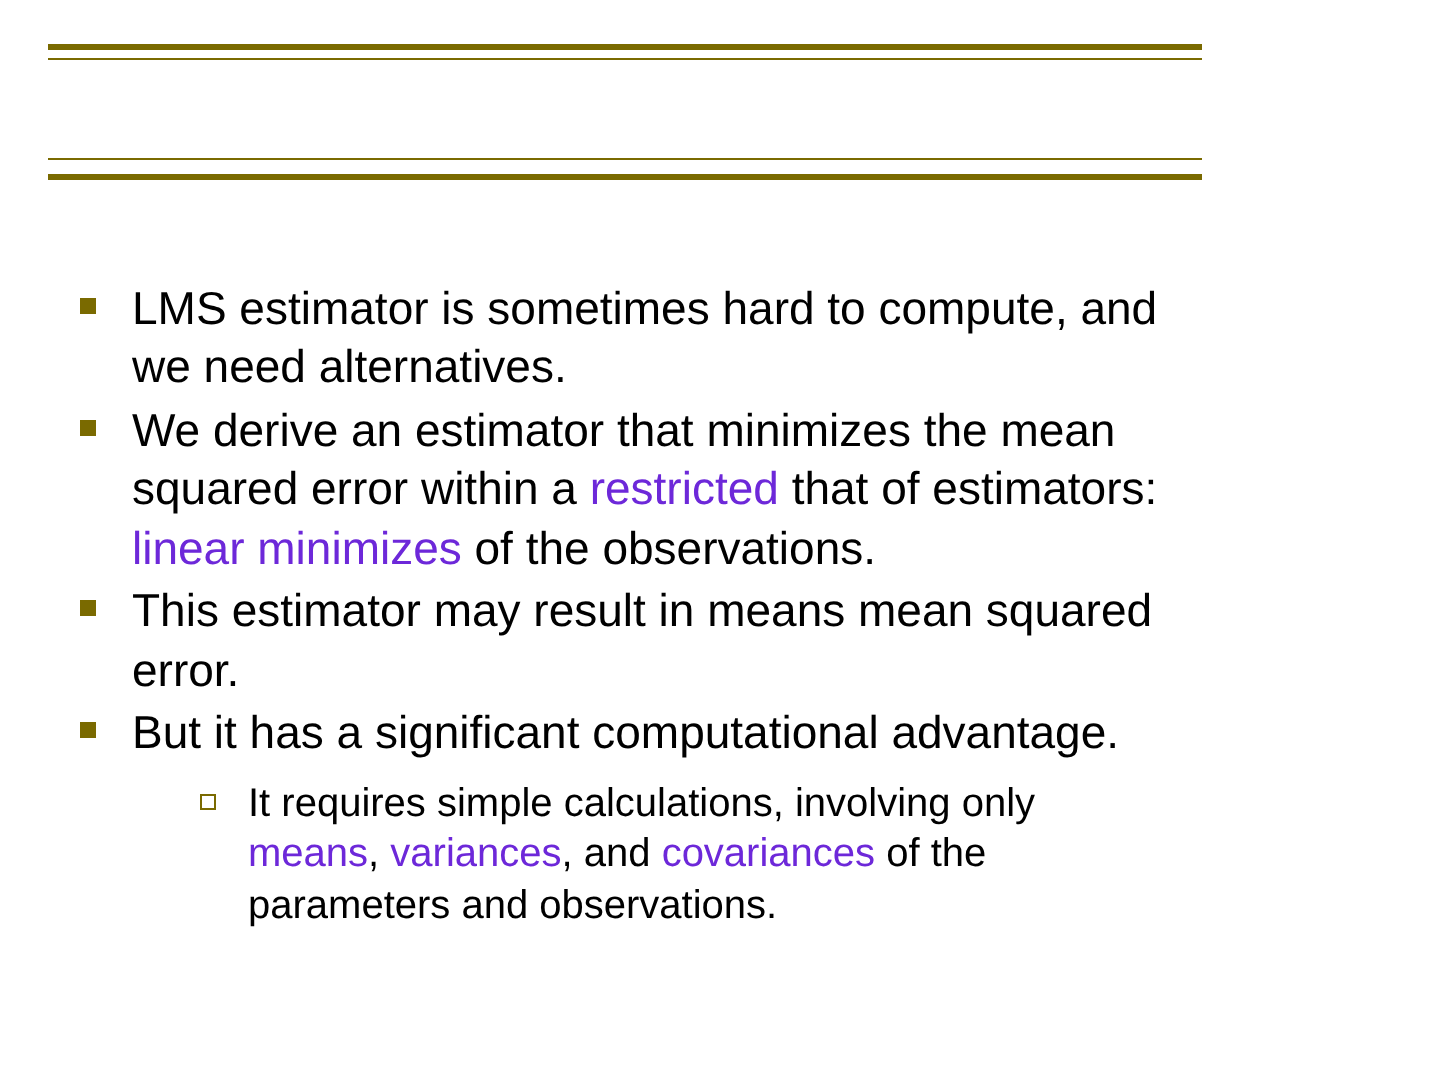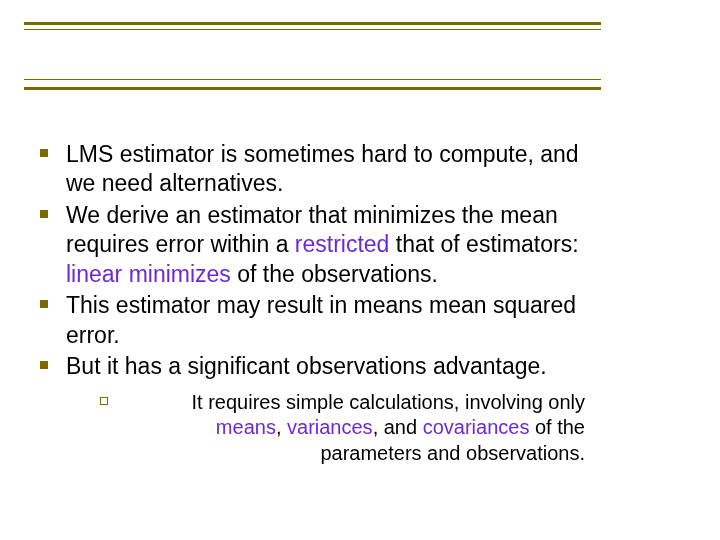--- a/index.html
+++ b/index.html
@@ -64,21 +64,20 @@
     left: 6px;
     top: 9px;
     width: 8px;
     height: 8px;
     background: #7a6a00;
   }
   ul.sub {
     list-style: none;
     margin: 8px 0 0 0;
     padding: 0 0 0 30px;
-    text-align: right;
   }
   ul.sub > li {
     position: relative;
     padding-left: 28px;
     font-size: 20px;
     line-height: 1.28;
   }
   ul.sub > li .sq-open {
     position: absolute;
     left: 4px;
@@ -103,31 +102,31 @@
   <div class="content">
     <ul class="main">
 
       <li>
         <span class="sq"></span>
         <span><span>LMS estimator is sometimes hard to compute, and we need alternatives.</span><span class="hl"></span><span></span><span class="hl"></span><span></span></span>
       </li>
 
       <li>
         <span class="sq"></span>
-        <span><span>We derive an estimator that minimizes the mean requires error within a </span><span class="hl">restricted</span><span> that of estimators: </span><span class="hl">linear minimizes</span><span> of the observations.</span></span>
+        <span><span>We derive an estimator that minimizes the mean squared error within a </span><span class="hl">restricted</span><span> that of estimators: </span><span class="hl">linear minimizes</span><span> of the observations.</span></span>
       </li>
 
       <li>
         <span class="sq"></span>
         <span><span>This estimator may result in means mean squared error.</span><span class="hl"></span><span></span><span class="hl"></span><span></span></span>
       </li>
 
       <li>
         <span class="sq"></span>
-        <span><span>But it has a significant observations advantage.</span><span class="hl"></span><span></span><span class="hl"></span><span></span></span>
+        <span><span>But it has a significant computational advantage.</span><span class="hl"></span><span></span><span class="hl"></span><span></span></span>
 
         <ul class="sub">
           <li>
             <span class="sq-open"></span>
             <span><span>It requires simple calculations, involving only </span><span class="hl">means</span><span>, </span><span class="hl">variances</span><span>, and </span><span class="hl">covariances</span><span> of the parameters and observations.</span></span>
           </li>
         </ul>
       </li>
 
     </ul>

